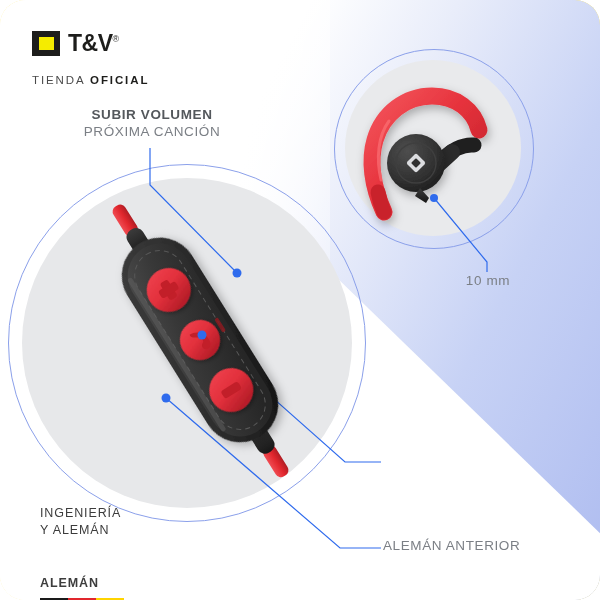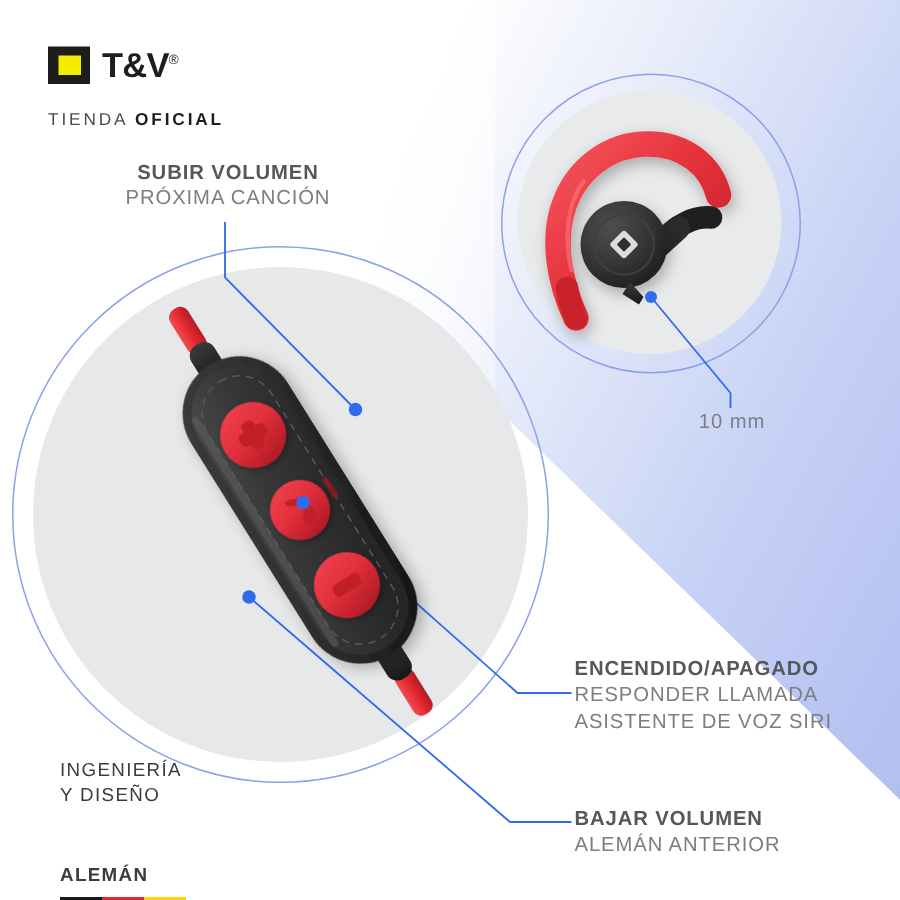--- a/index.html
+++ b/index.html
@@ -1,21 +1,21 @@
 <!DOCTYPE html>
 <html><head>
 <meta charset="utf-8">
 <style>
   html,body{margin:0;padding:0;}
   body{
     width:600px;height:600px;overflow:hidden;
     font-family:"Liberation Sans", sans-serif;
     background:#ffffff;
   }
-  #stage{position:relative;width:600px;height:600px;overflow:hidden;background:#fde047;}
+  #stage{position:relative;width:600px;height:600px;overflow:hidden;background:#fde047;border-radius:25px;}
 
   
   .bg-base{position:absolute;inset:0;
     background:linear-gradient(118deg,#ffffff 0%,#ffffff 34%,#e9edfa 50%,#c7d2f5 72%,#aebcf0 100%);}
   
   .bg-wedge-br{position:absolute;left:0;bottom:-2px;width:640px;height:360px;
     background:#ffffff;
     clip-path:polygon(0 0,0 360px,640px 360px,640px 330px, 300px 0);}
   
   .bg-white-left{position:absolute;left:0;top:0;width:330px;height:600px;
@@ -209,34 +209,28 @@
 
   <div class="label lb-center" style="left:64px;top:106px;width:176px;">
     <div class="t1">SUBIR VOLUMEN</div>
     <div class="t2">PRÓXIMA CANCIÓN</div>
   </div>
 
   <div class="label lb-center" style="left:440px;top:272px;width:96px;">
     <div class="t2">10 mm</div>
   </div>
 
-  <div class="label lb-right" style="left:383px;top:437px;width:200px;">
-    <div class="t1">ENCENDIDO/APAGADO</div>
-    <div class="t2">RESPONDER LLAMADA</div>
-    <div class="t2">ASISTENTE DE VOZ SIRI</div>
-  </div>
 
   <div class="label lb-right" style="left:383px;top:537px;width:200px;">
-    <div class="t1">BAJAR VOLUMEN</div>
     <div class="t2">ALEMÁN ANTERIOR</div>
   </div>
 
   <div class="german">
     <div class="l">INGENIERÍA</div>
-    <div class="l">Y DISEÑO</div>
+    <div class="l">Y ALEMÁN</div>
     <div class="l b">ALEMÁN</div>
     <div class="flag">
       <span style="background: rgb(26, 26, 26);"></span>
       <span style="background: rgb(225, 38, 45);"></span>
       <span style="background: rgb(255, 212, 0);"></span>
     </div>
   </div>
 
 </div>
 

